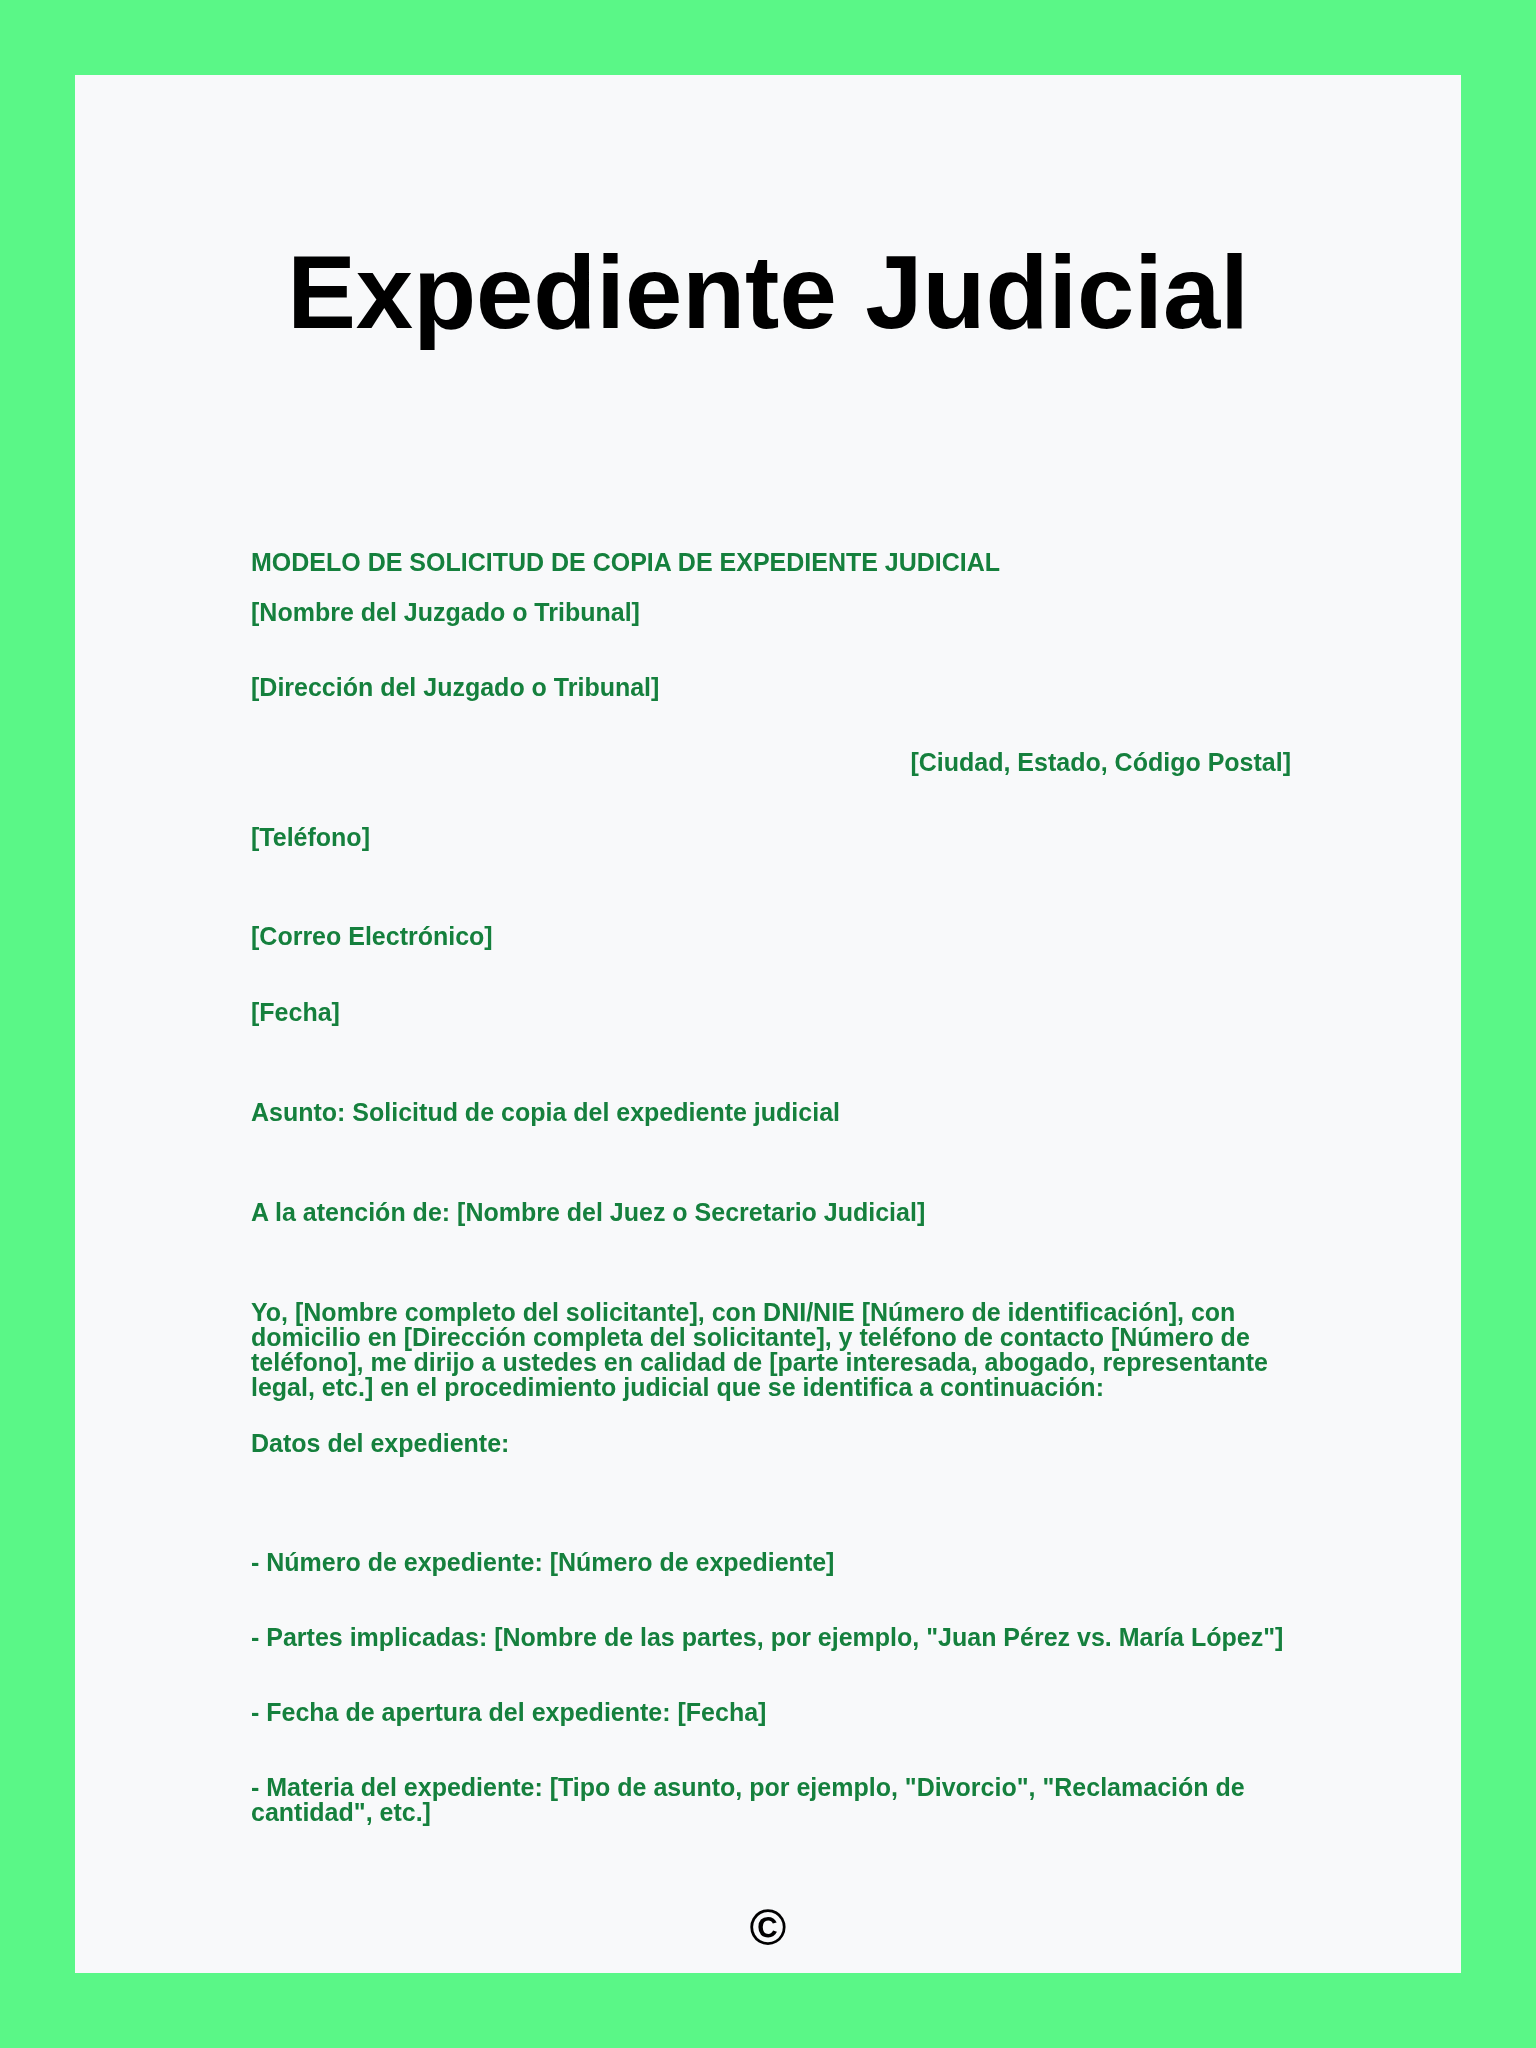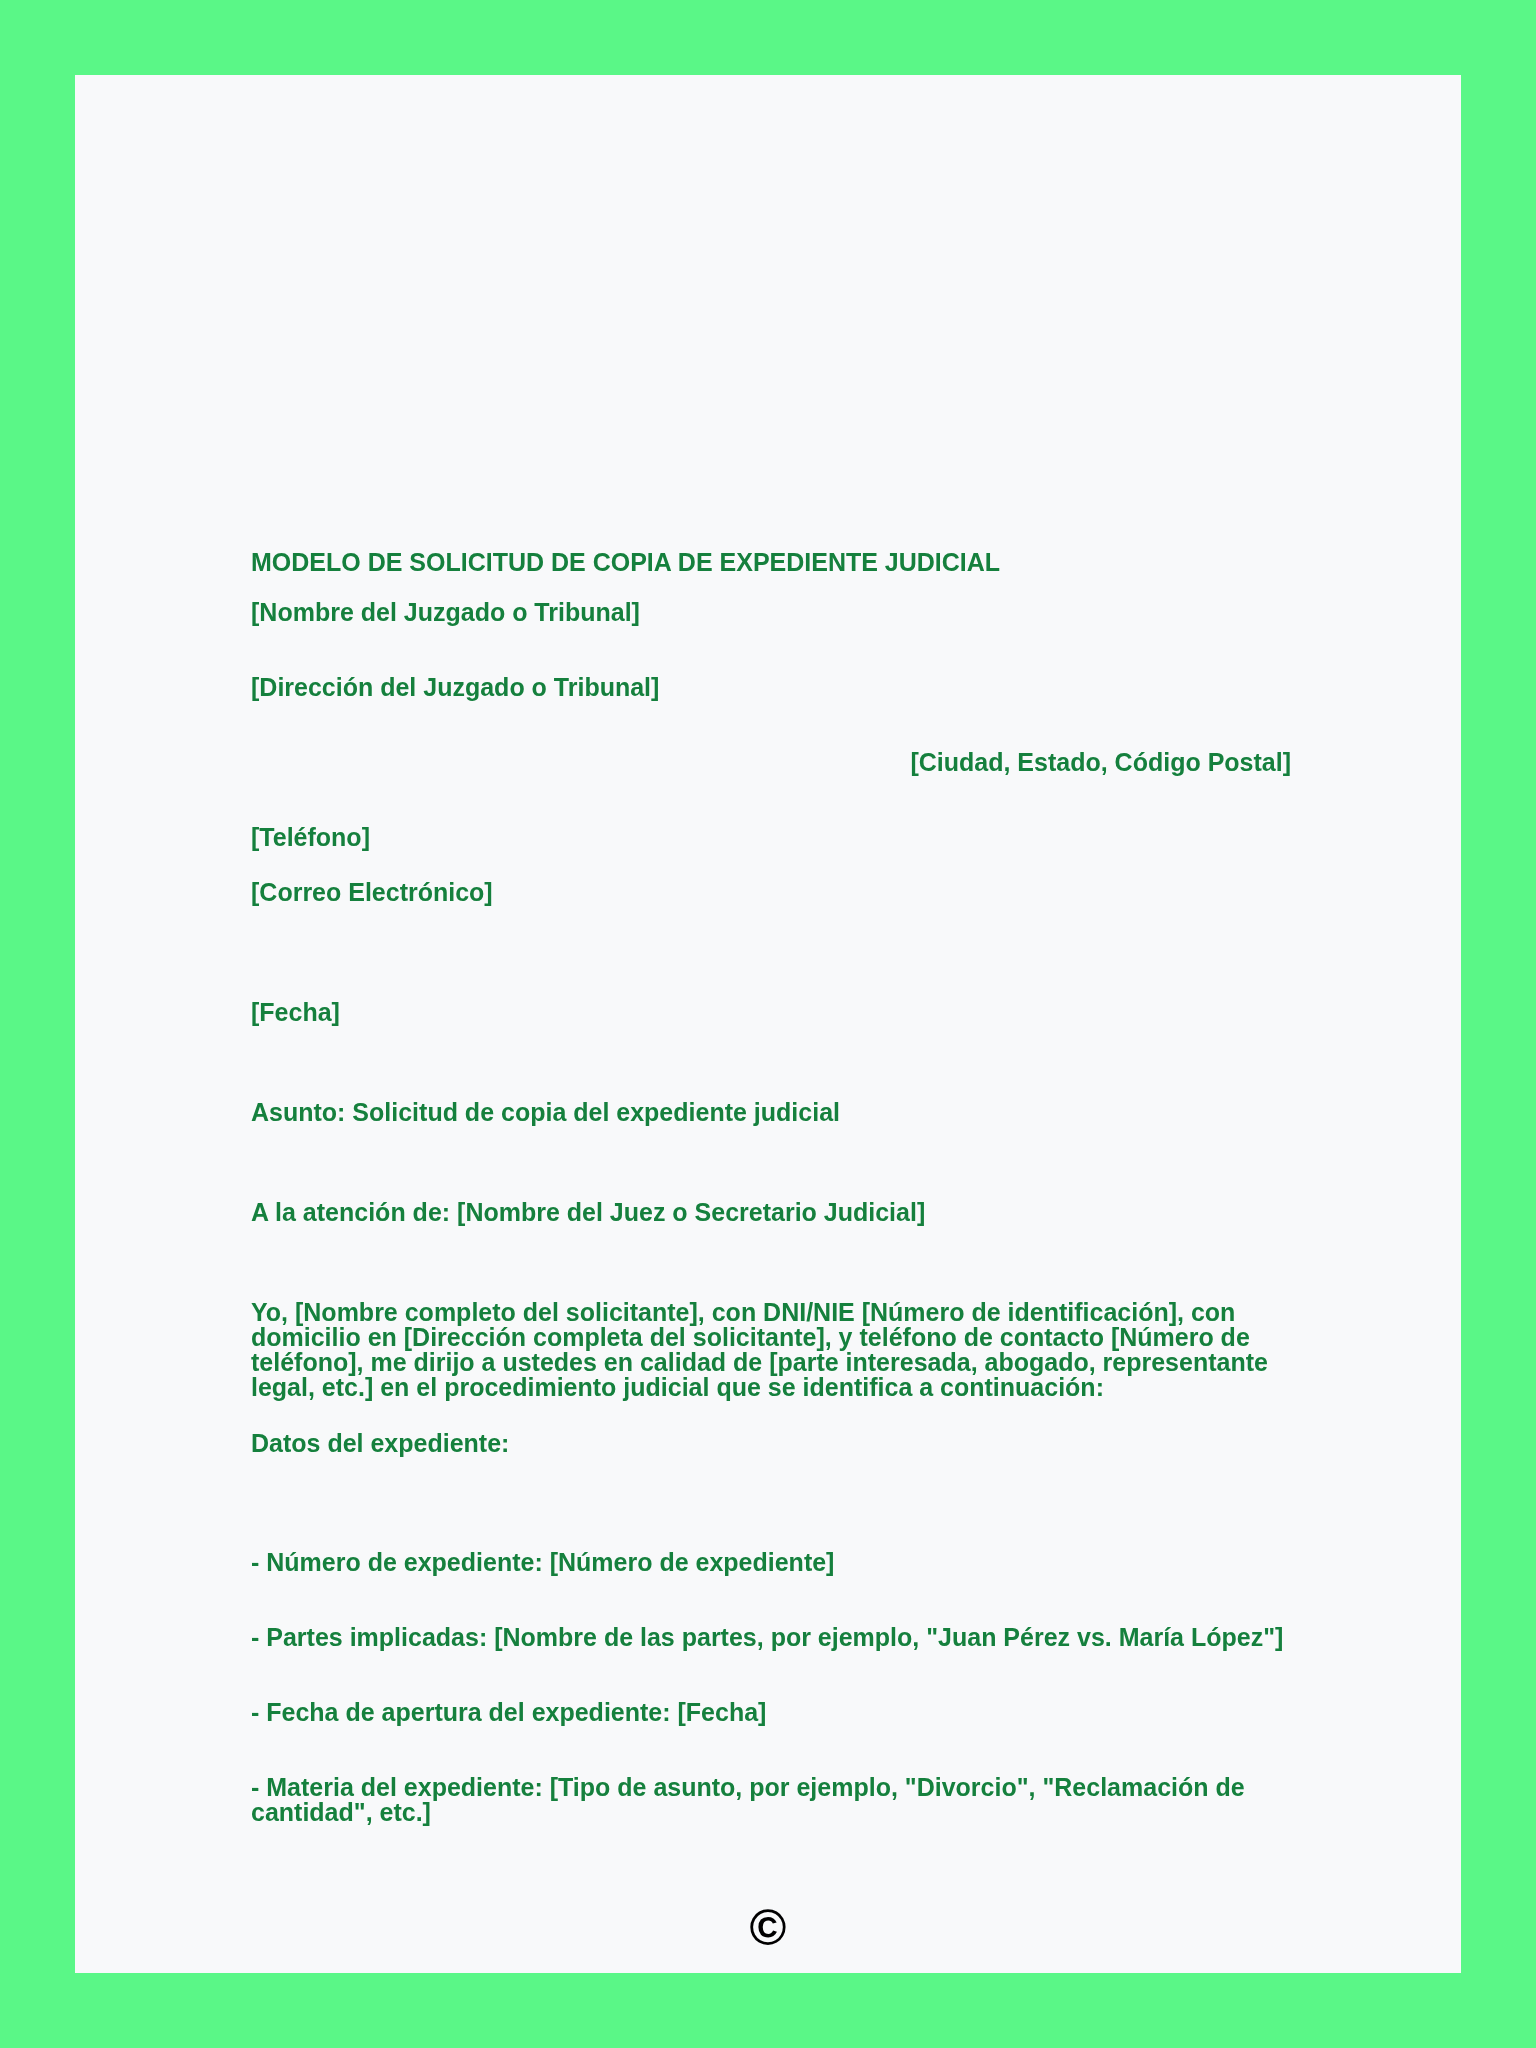--- a/index.html
+++ b/index.html
@@ -58,28 +58,29 @@
     font-weight: bold;
     color: #000;
   }
 </style>
 </head>
 <body>
 
 <div class="page"></div>
 
 <h1 class="title">
+  <span>Expediente Judicial</span>
 </h1>
 
 <p class="line" style="top:550px;">MODELO DE SOLICITUD DE COPIA DE EXPEDIENTE JUDICIAL</p>
 <p class="line" style="top:600px;">[Nombre del Juzgado o Tribunal]</p>
 <p class="line" style="top:675px;">[Dirección del Juzgado o Tribunal]</p>
 <p class="line" style="top:750px;text-align:right;">[Ciudad, Estado, Código Postal]</p>
 <p class="line" style="top:825px;">[Teléfono]</p>
-<p class="line" style="top:880px;">[Correo Electrónico]</p>
+<p class="line" style="top:924px;">[Correo Electrónico]</p>
 <p class="line" style="top:1000px;">[Fecha]</p>
 <p class="line" style="top:1100px;">Asunto: Solicitud de copia del expediente judicial</p>
 <p class="line" style="top:1200px;">A la atención de: [Nombre del Juez o Secretario Judicial]</p>
 <p class="line" style="top:1300px;">Yo, [Nombre completo del solicitante], con DNI/NIE [Número de identificación], con domicilio en [Dirección completa del solicitante], y teléfono de contacto [Número de teléfono], me dirijo a ustedes en calidad de [parte interesada, abogado, representante legal, etc.] en el procedimiento judicial que se identifica a continuación:</p>
 <p class="line" style="top:1403px;margin-top:28px;">Datos del expediente:</p>
 <p class="line" style="top:1550px;">- Número de expediente: [Número de expediente]</p>
 <p class="line" style="top:1625px;">- Partes implicadas: [Nombre de las partes, por ejemplo, "Juan Pérez vs. María López"]</p>
 <p class="line" style="top:1700px;">- Fecha de apertura del expediente: [Fecha]</p>
 <p class="line" style="top:1775px;">- Materia del expediente: [Tipo de asunto, por ejemplo, "Divorcio", "Reclamación de cantidad", etc.]</p>
 

